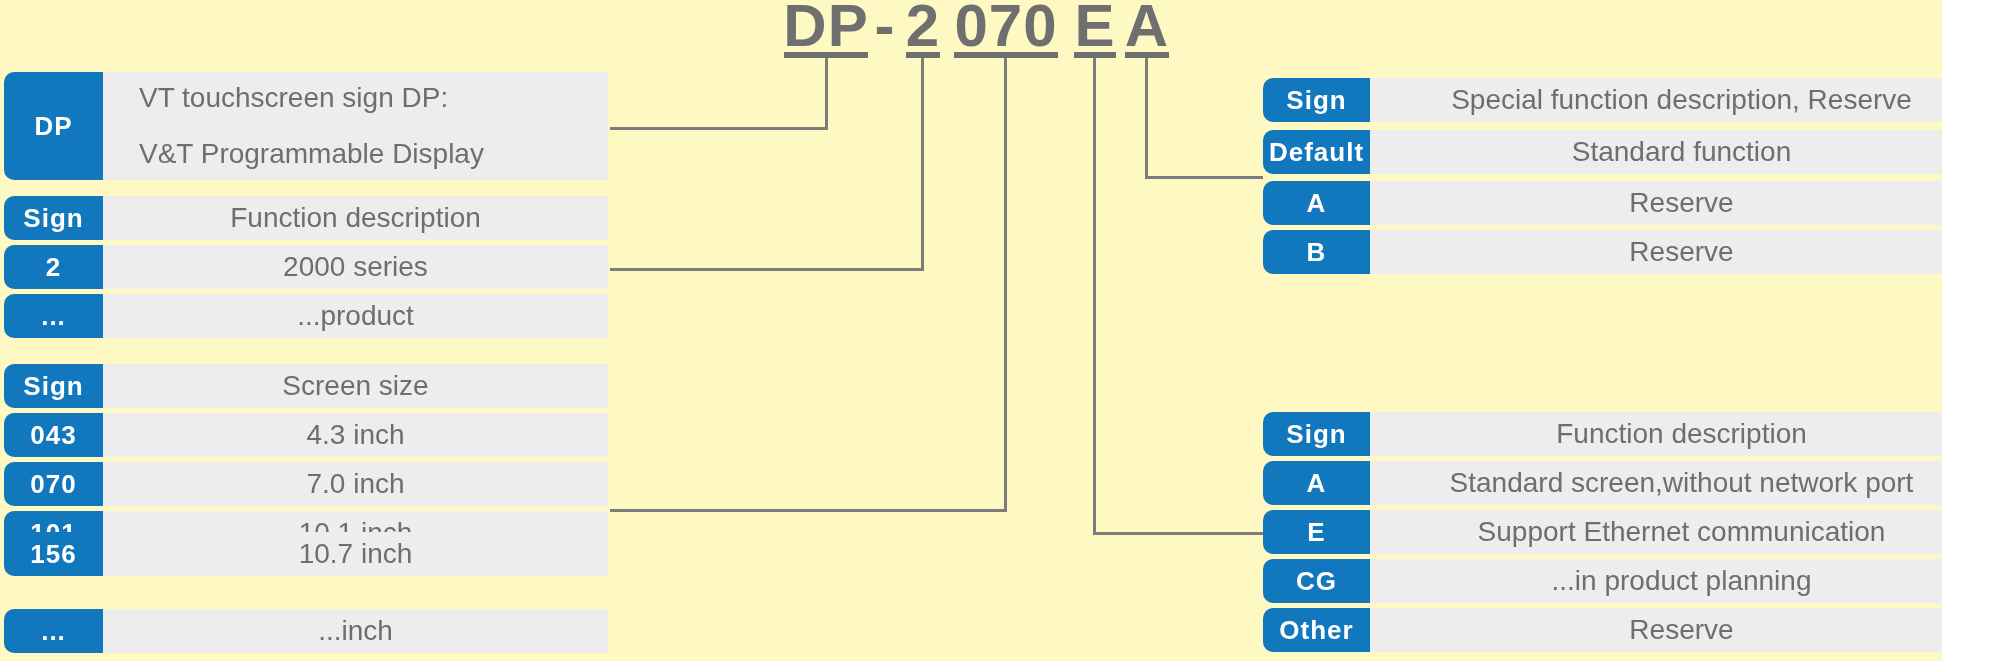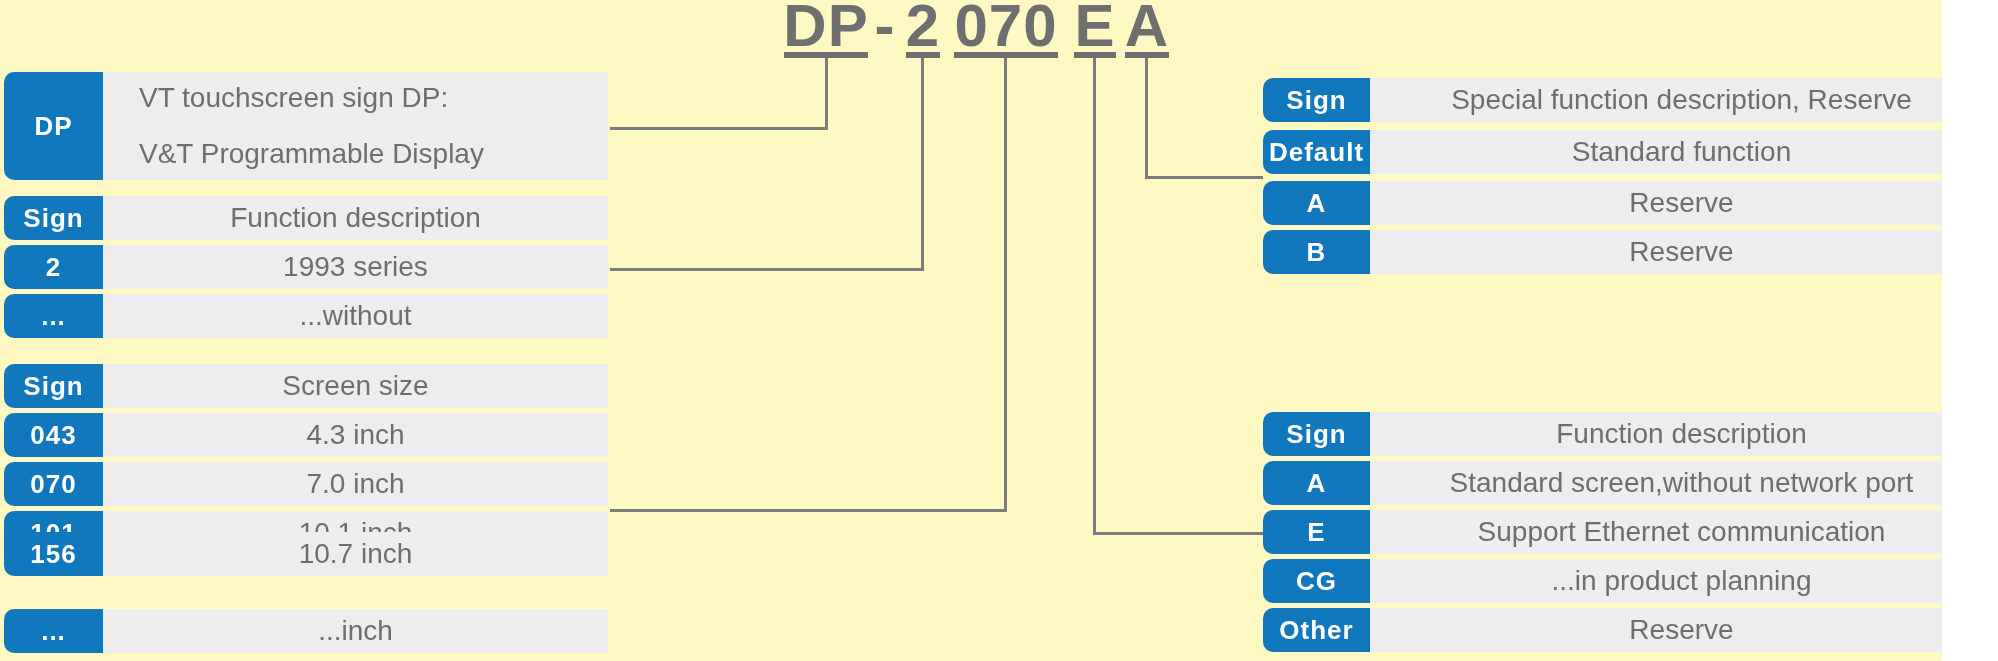--- a/index.html
+++ b/index.html
@@ -95,25 +95,25 @@
       <span>V&amp;T Programmable Display</span>
     </div>
   </div>
 
   <div class="trow left" style="top:196px;">
     <div class="badge">Sign</div>
     <div class="cell">Function description</div>
   </div>
   <div class="trow left" style="top:245px;">
     <div class="badge">2</div>
-    <div class="cell">1993 series</div>
+    <div class="cell">2000 series</div>
   </div>
   <div class="trow left" style="top:294px;">
     <div class="badge">...</div>
-    <div class="cell">...without</div>
+    <div class="cell">...product</div>
   </div>
 
   <div class="trow left" style="top:364px;">
     <div class="badge">Sign</div>
     <div class="cell">Screen size</div>
   </div>
   <div class="trow left" style="top:413px;border-radius:10px;">
     <div class="badge">043</div>
     <div class="cell">4.3 inch</div>
   </div>

